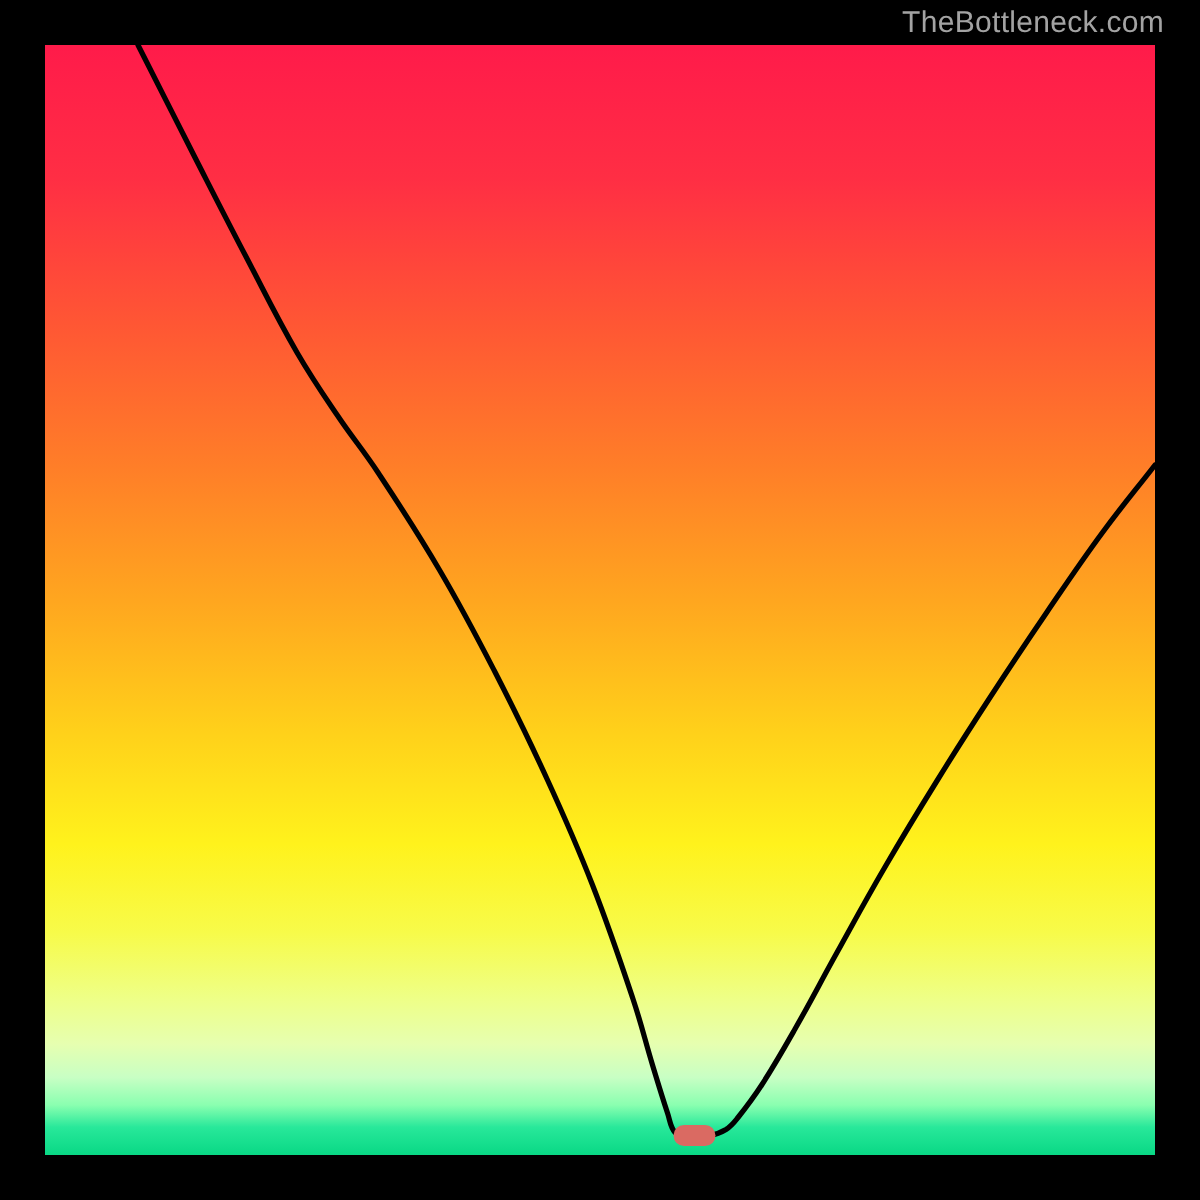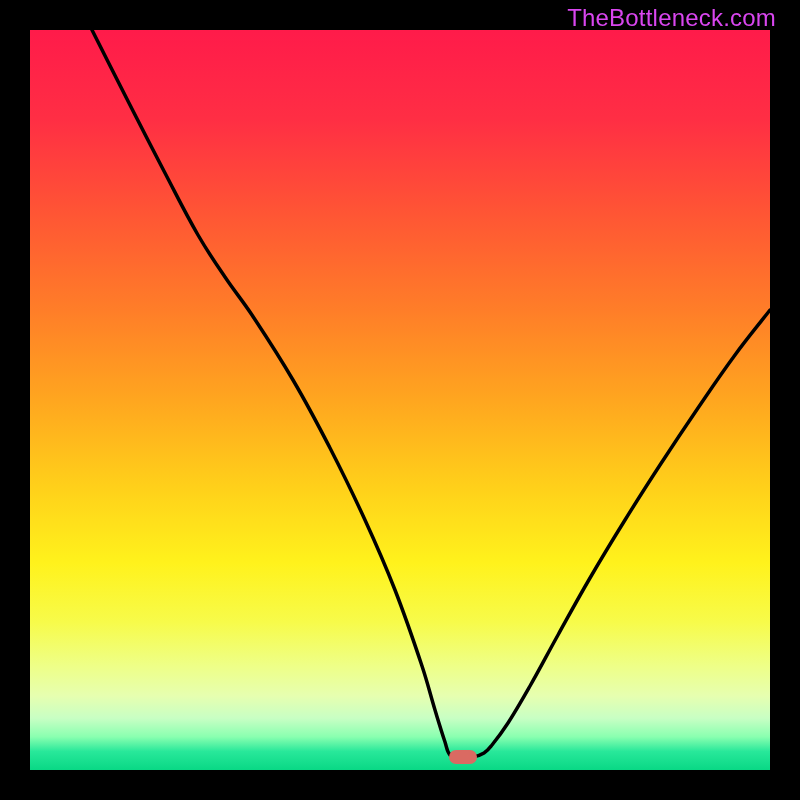--- a/index.html
+++ b/index.html
@@ -42,23 +42,23 @@
   }
   .marker {
     position: absolute;
     border-radius: 9px;
     background: #da6a62;
   }
   .watermark {
     position: absolute;
     top: 4px;
     right: 24px;
-    color: #d946ef;
+    color: #a3a3a3;
     font-family: Arial, Helvetica, sans-serif;
-    font-size: 24px;
+    font-size: 20px;
     letter-spacing: 0.2px;
   }
 </style>
 </head>
 <body>
 
 <div class="frame">
   <div class="watermark">TheBottleneck.com</div>
 
   <div class="plot">

